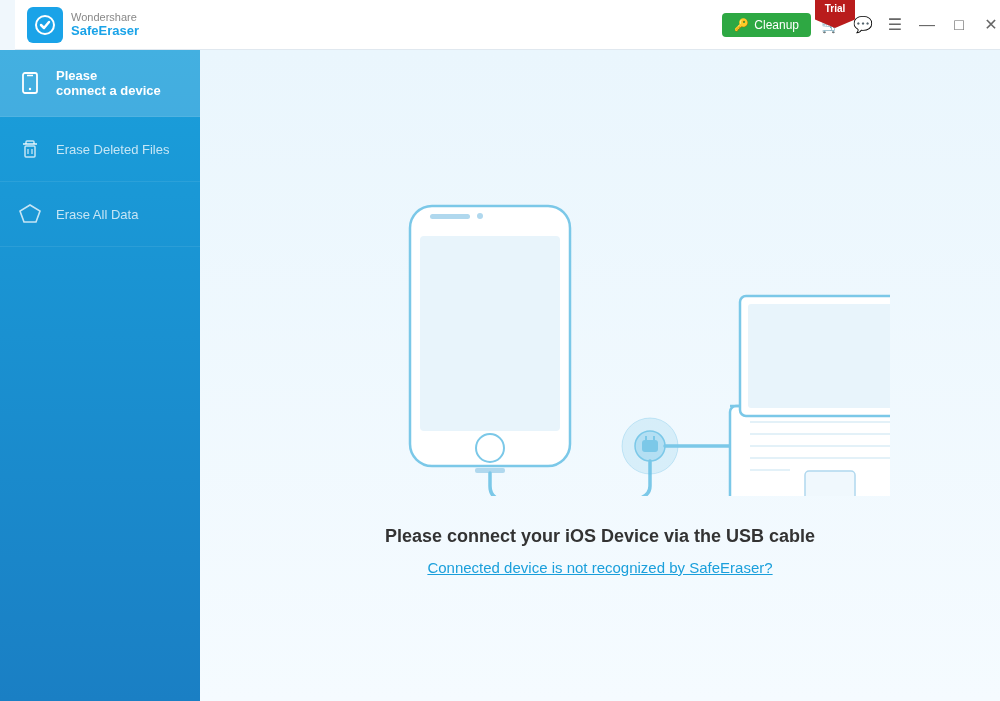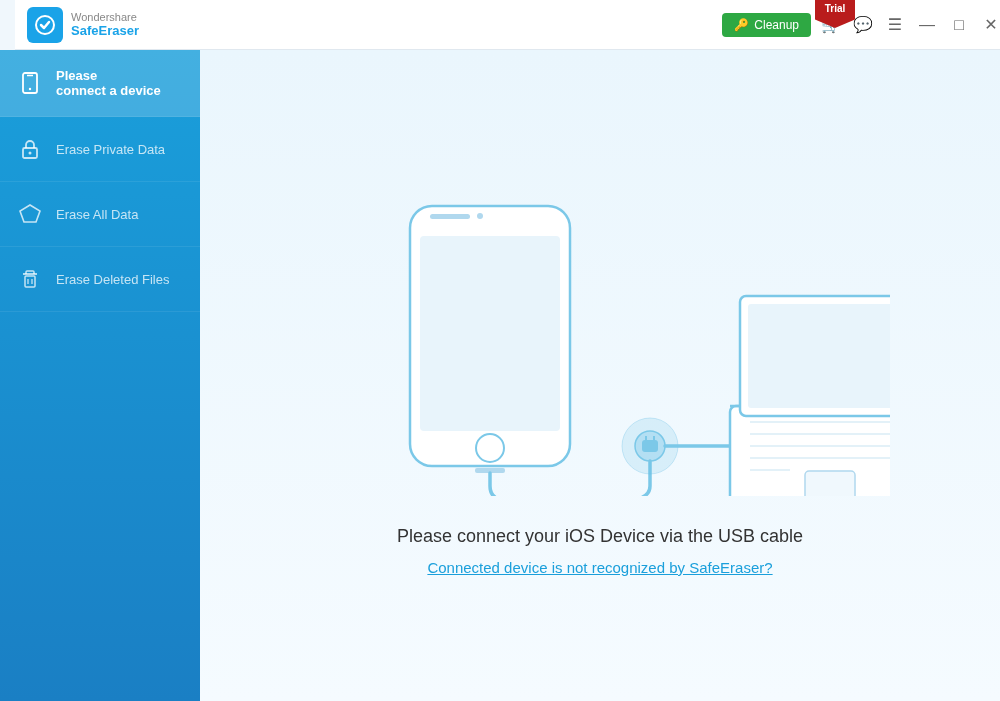--- a/index.html
+++ b/index.html
@@ -108,21 +108,21 @@
     .illustration {
       display: flex;
       align-items: center;
       justify-content: center;
       margin-bottom: 30px;
       gap: 0;
     }
 
     .connect-title {
       font-size: 18px;
-      font-weight: normal;
+      font-weight: bold;
       color: #333;
       margin-bottom: 12px;
     }
     .connect-link {
       color: #1a9fdb;
       text-decoration: underline;
       font-size: 15px;
       cursor: pointer;
     }
   </style>
@@ -169,53 +169,43 @@
           <rect x="5" y="2" width="14" height="20" rx="2" stroke="white" stroke-width="1.8" fill="none"></rect>
           <circle cx="12" cy="18" r="1.2" fill="white"></circle>
           <line x1="9" y1="4.5" x2="15" y2="4.5" stroke="white" stroke-width="1.5"></line>
         </svg>
       </div>
       <span style="white-space:pre-line; font-size:13px;">Please
 connect a device</span>
     </div>
 
 
-    <div class="sidebar-item">
-      <div class="sidebar-icon">
-        <svg width="24" height="24" viewBox="0 0 24 24" fill="none">
-          <rect x="5" y="11" width="14" height="10" rx="1.5" stroke="rgba(255,255,255,0.75)" stroke-width="1.8" fill="none"></rect>
-          <path d="M8 11 V8 a4 4 0 0 1 8 0 V11" stroke="rgba(255,255,255,0.75)" stroke-width="1.8" fill="none"></path>
-          <circle cx="12" cy="16" r="1.5" fill="rgba(255,255,255,0.75)"></circle>
-        </svg>
-      </div>
-      <span>Erase Private Data</span>
-    </div>
-
-    <div class="sidebar-item">
-      <div class="sidebar-icon">
-        <svg width="24" height="24" viewBox="0 0 24 24" fill="none">
-          <polygon points="12,3 22,9 18,20 6,20 2,9" stroke="rgba(255,255,255,0.75)" stroke-width="1.6" fill="none"></polygon>
-        </svg>
-      </div>
-      <span>Erase All Data</span>
-    </div>
 
     <div class="sidebar-item">
       <div class="sidebar-icon">
         <svg width="24" height="24" viewBox="0 0 24 24" fill="none">
           <path d="M5 7 H19" stroke="rgba(255,255,255,0.75)" stroke-width="1.8"></path>
           <path d="M8 7 V5 a1 1 0 0 1 1-1 h6 a1 1 0 0 1 1 1 V7" stroke="rgba(255,255,255,0.75)" stroke-width="1.5" fill="none"></path>
           <rect x="7" y="9" width="10" height="11" rx="1" stroke="rgba(255,255,255,0.75)" stroke-width="1.5" fill="none"></rect>
           <line x1="10" y1="12" x2="10" y2="17" stroke="rgba(255,255,255,0.75)" stroke-width="1.3"></line>
           <line x1="14" y1="12" x2="14" y2="17" stroke="rgba(255,255,255,0.75)" stroke-width="1.3"></line>
         </svg>
       </div>
       <span>Erase Deleted Files</span>
     </div>
 
+    <div class="sidebar-item">
+      <div class="sidebar-icon">
+        <svg width="24" height="24" viewBox="0 0 24 24" fill="none">
+          <polygon points="12,3 22,9 18,20 6,20 2,9" stroke="rgba(255,255,255,0.75)" stroke-width="1.6" fill="none"></polygon>
+        </svg>
+      </div>
+      <span>Erase All Data</span>
+    </div>
+
   </div>
 
   <div class="content">
 
     <div class="illustration">
       <svg width="580" height="320" viewBox="0 0 580 320" fill="none" xmlns="http://www.w3.org/2000/svg">
 
         <rect x="100" y="30" width="160" height="260" rx="22" stroke="#7bc8e8" stroke-width="2.5" fill="white"></rect>
 
         <rect x="120" y="38" width="40" height="5" rx="2.5" fill="#b0d8ee"></rect>

